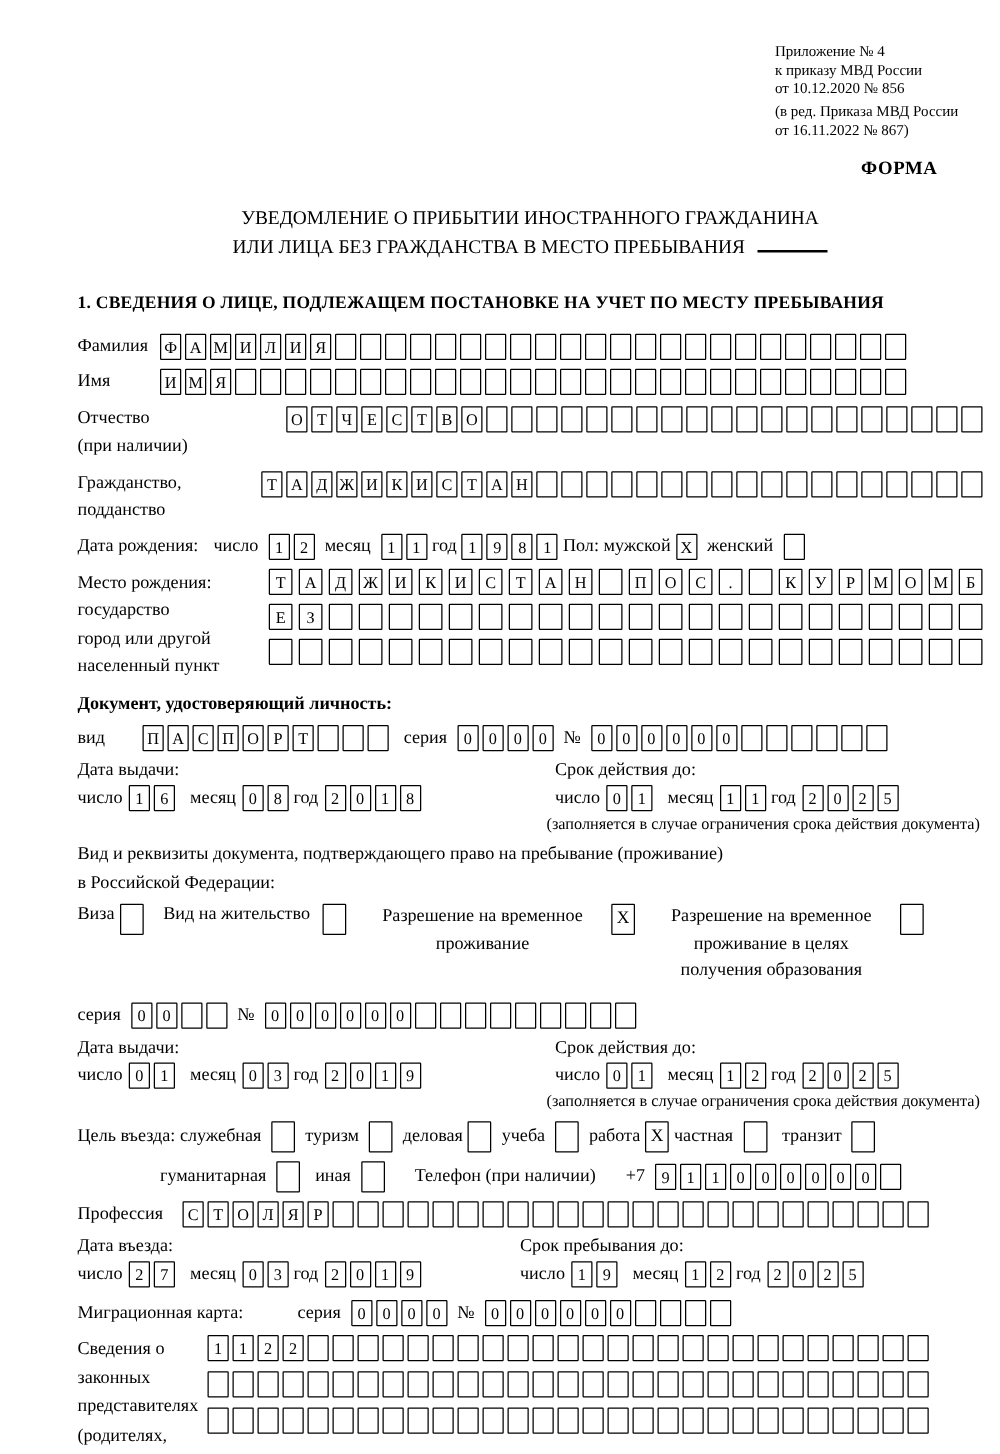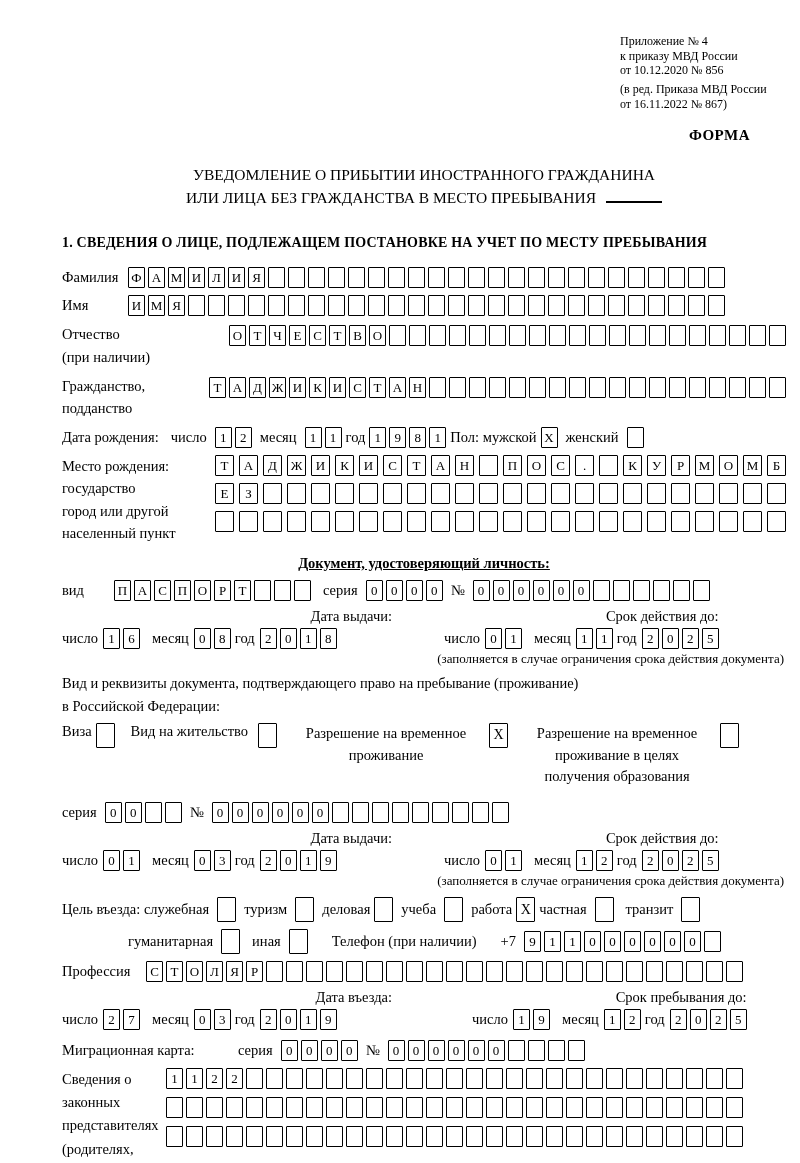--- a/index.html
+++ b/index.html
@@ -35,25 +35,25 @@
   .cell.cb { width:17px; height:23px; font-size:14px; }
 
   .gap4 { width:4px; flex:none; } .gap8 { width:8px; flex:none; }
   .gap12 { width:12px; flex:none; } .gap16 { width:16px; flex:none; }
   .gap24 { width:24px; flex:none; }
 
   .stackrow { display:flex; align-items:flex-start; margin-bottom:7px;justify-content:space-between; }
   .stacklbl { flex:none; line-height:1.55; }
   .stackcells > .cells { margin-bottom:7px; }
 
-  .center-b { text-align:center; font-weight:bold; margin:10px 0 8px 0;text-decoration:underline; }
+  .center-b { text-align:left; font-weight:bold; margin:10px 0 8px 0; }
 
   .twodates { display:flex; align-items:flex-start; margin-bottom:2px; }
   .dg { }
-  .dg-head { text-align:right; margin-bottom:3px; }
+  .dg-head { text-align:left; margin-bottom:3px; }
   .dg-cells { display:flex; align-items:center; }
   .dg-cells .lbl { margin-right:5px; }
   .note-r { text-align:right; font-size:13px; margin:2px 0 8px 0; padding-right:2px; }
 
   .permit-boxes { display:flex; align-items:flex-start; margin:8px 0 14px 0; }
   .pb-label { text-align:center; line-height:1.5; flex:none; }
   .pb-box { margin:0 0 0 10px; }
 
   .purpose-line2 { margin-left:66px; }
 
@@ -700,21 +700,21 @@
         <span class="gap4"></span>
           <span class="lbl">год</span>
         <div class="cells">
             <span class="cell">2</span>
             <span class="cell">0</span>
             <span class="cell">1</span>
             <span class="cell">9</span>
           </div>
       </div>
     </div>
-    <div class="dg" style="margin-left:80px">
+    <div class="dg" style="margin-left:24px">
       <div class="dg-head">Срок пребывания до:</div>
       <div class="dg-cells">
         <span class="lbl">число</span>
         <div class="cells">
             <span class="cell">1</span>
             <span class="cell">9</span>
           </div>
         <span class="gap12"></span>
           <span class="lbl">месяц</span>
         <div class="cells">

